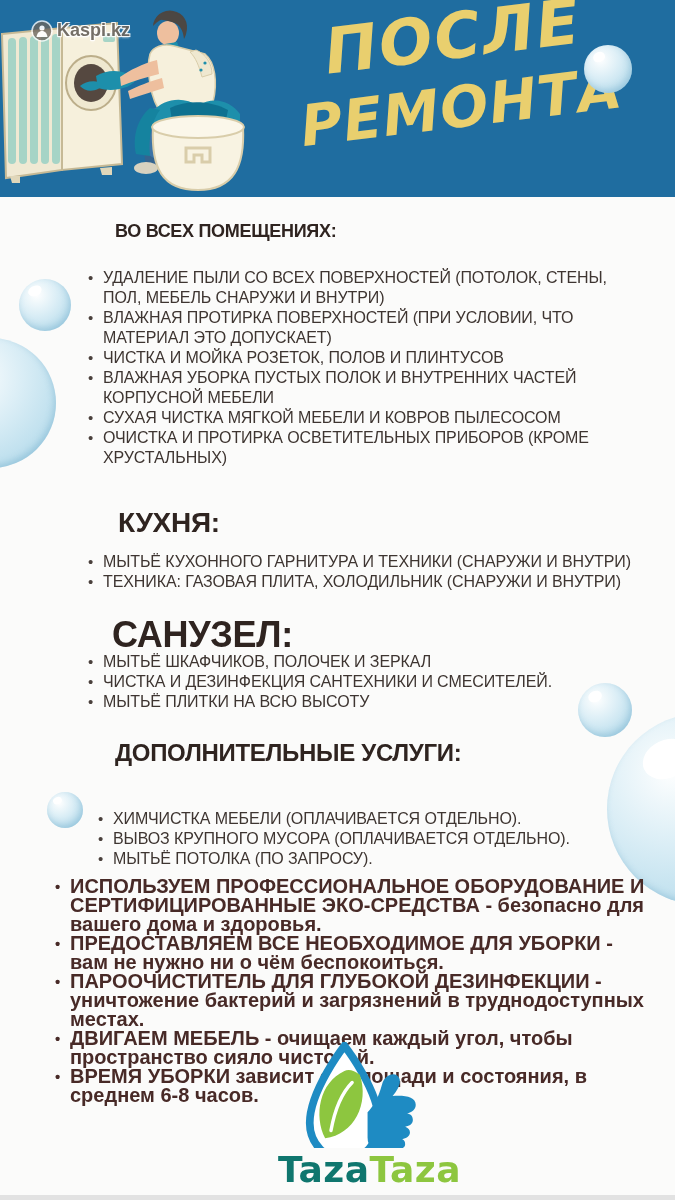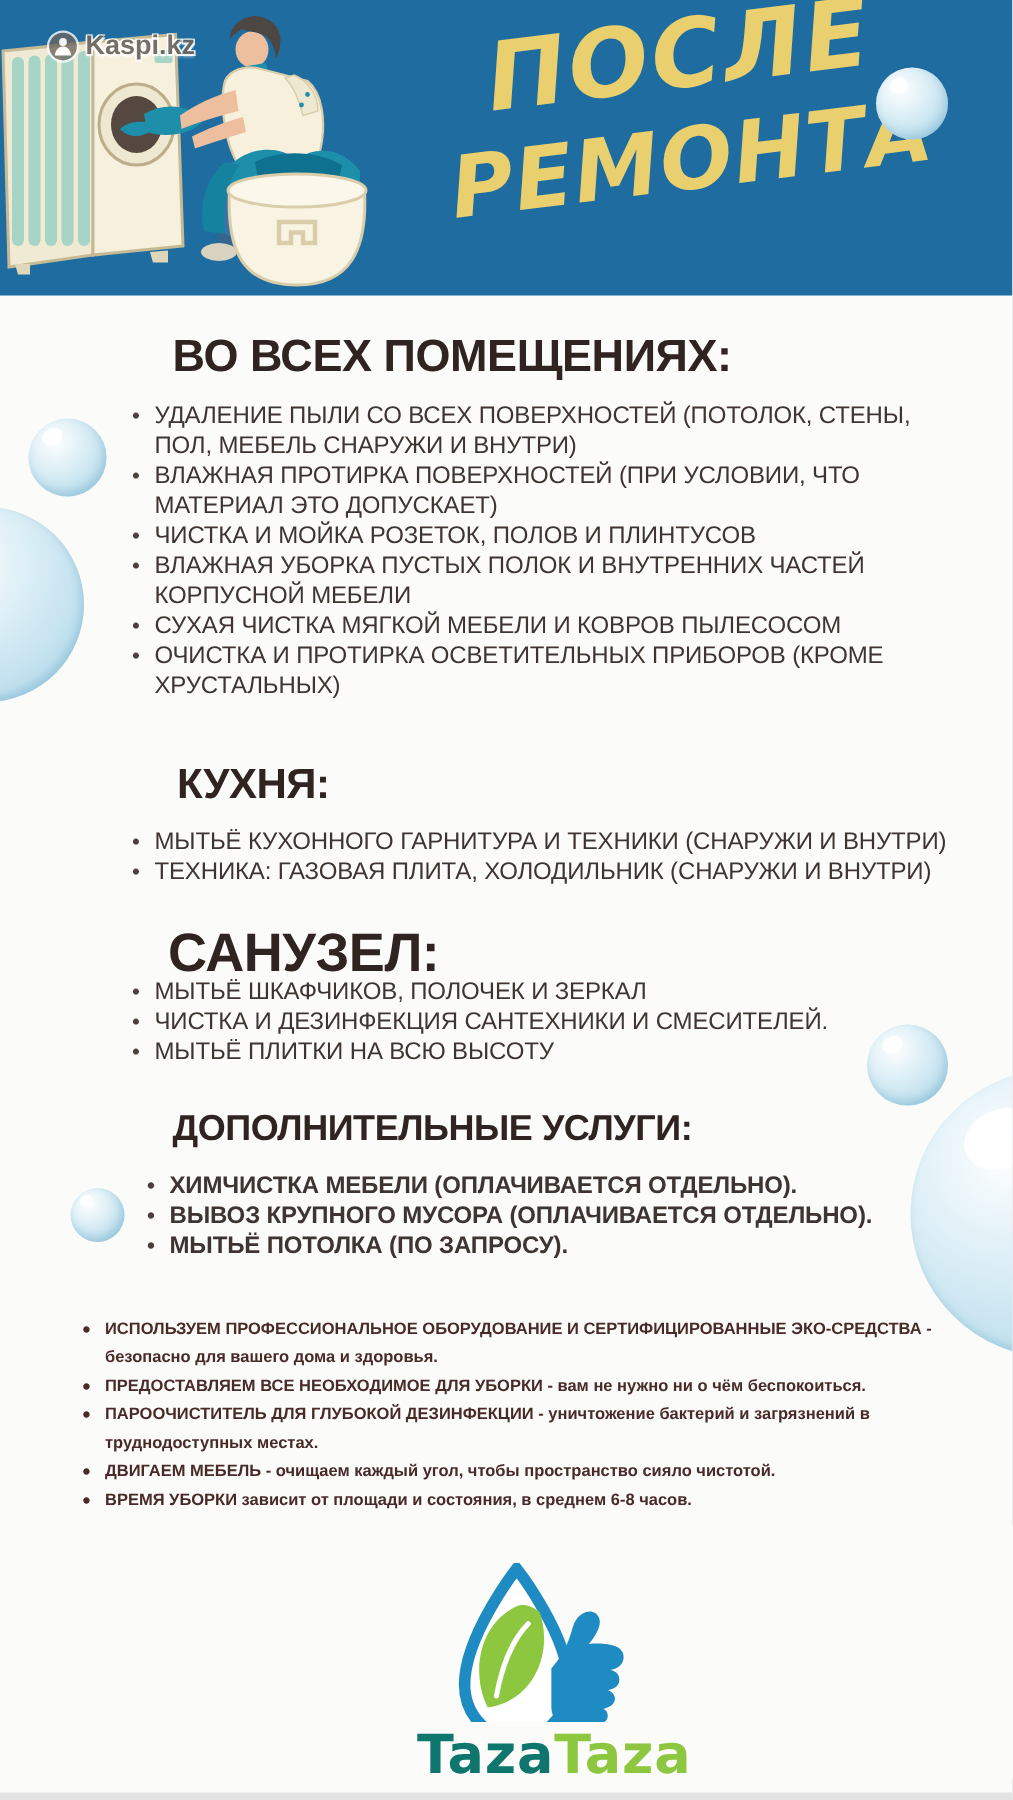--- a/index.html
+++ b/index.html
@@ -25,34 +25,34 @@
   .bubble::after{content:"";position:absolute;left:18%;top:14%;width:26%;height:20%;
       background:#fff;border-radius:50%;transform:rotate(-25deg);}
   .b1{left:584px;top:45px;width:48px;height:48px;}
   .b2{left:19px;top:279px;width:52px;height:52px;}
   .b3{left:-74px;top:338px;width:130px;height:130px;}
   .b4{left:47px;top:792px;width:36px;height:36px;}
   .b5{left:578px;top:683px;width:54px;height:54px;}
   .b6{left:607px;top:713px;width:192px;height:192px;}
   
   .head{position:absolute;margin:0;color:#2f2420;font-weight:bold;letter-spacing:-.3px;line-height:1.05;}
-  .h1p{left:115px;top:222px;font-size:30px;}
+  .h1p{left:115px;top:222px;font-size:18px;}
   .h2p{left:118px;top:508px;font-size:28px;}
   .h3p{left:112px;top:616px;font-size:36px;}
   .h4p{left:115px;top:740px;font-size:24px;}
   .list{position:absolute;margin:0;padding:0;list-style:none;color:#3e3531;
         font-size:16px;line-height:20px;letter-spacing:-.1px;}
   .list li{position:relative;padding-left:15px;margin:0;}
   .list li::before{content:"\2022";position:absolute;left:0;top:0;color:#4a403c;font-size:15px;}
   .l1p{left:88px;top:268px;width:558px;}
   .l2p{left:88px;top:552px;width:560px;}
   .l3p{left:88px;top:652px;width:566px;}
-  .l4p{left:98px;top:781px;width:540px;font-weight:bold;}
+  .l4p{left:98px;top:809px;width:540px;}
   .notes{left:55px;top:877px;width:590px;font-weight:bold;color:#482a27;
-         font-size:11px;line-height:19px;letter-spacing:0;}
+         font-size:20px;line-height:19px;letter-spacing:0;}
   .notes li::before{color:#482a27;}
   
   .logo{position:absolute;left:278px;top:1042px;width:155px;text-align:center;}
   .logo-name{font-size:36px;font-weight:bold;letter-spacing:.5px;line-height:1;
              font-family:"DejaVu Sans","Liberation Sans",sans-serif;}
   .bottom-edge{position:absolute;left:0;bottom:0;width:100%;height:5px;background:#e2e2e2;}
 </style>
 </head>
 <body>
 

